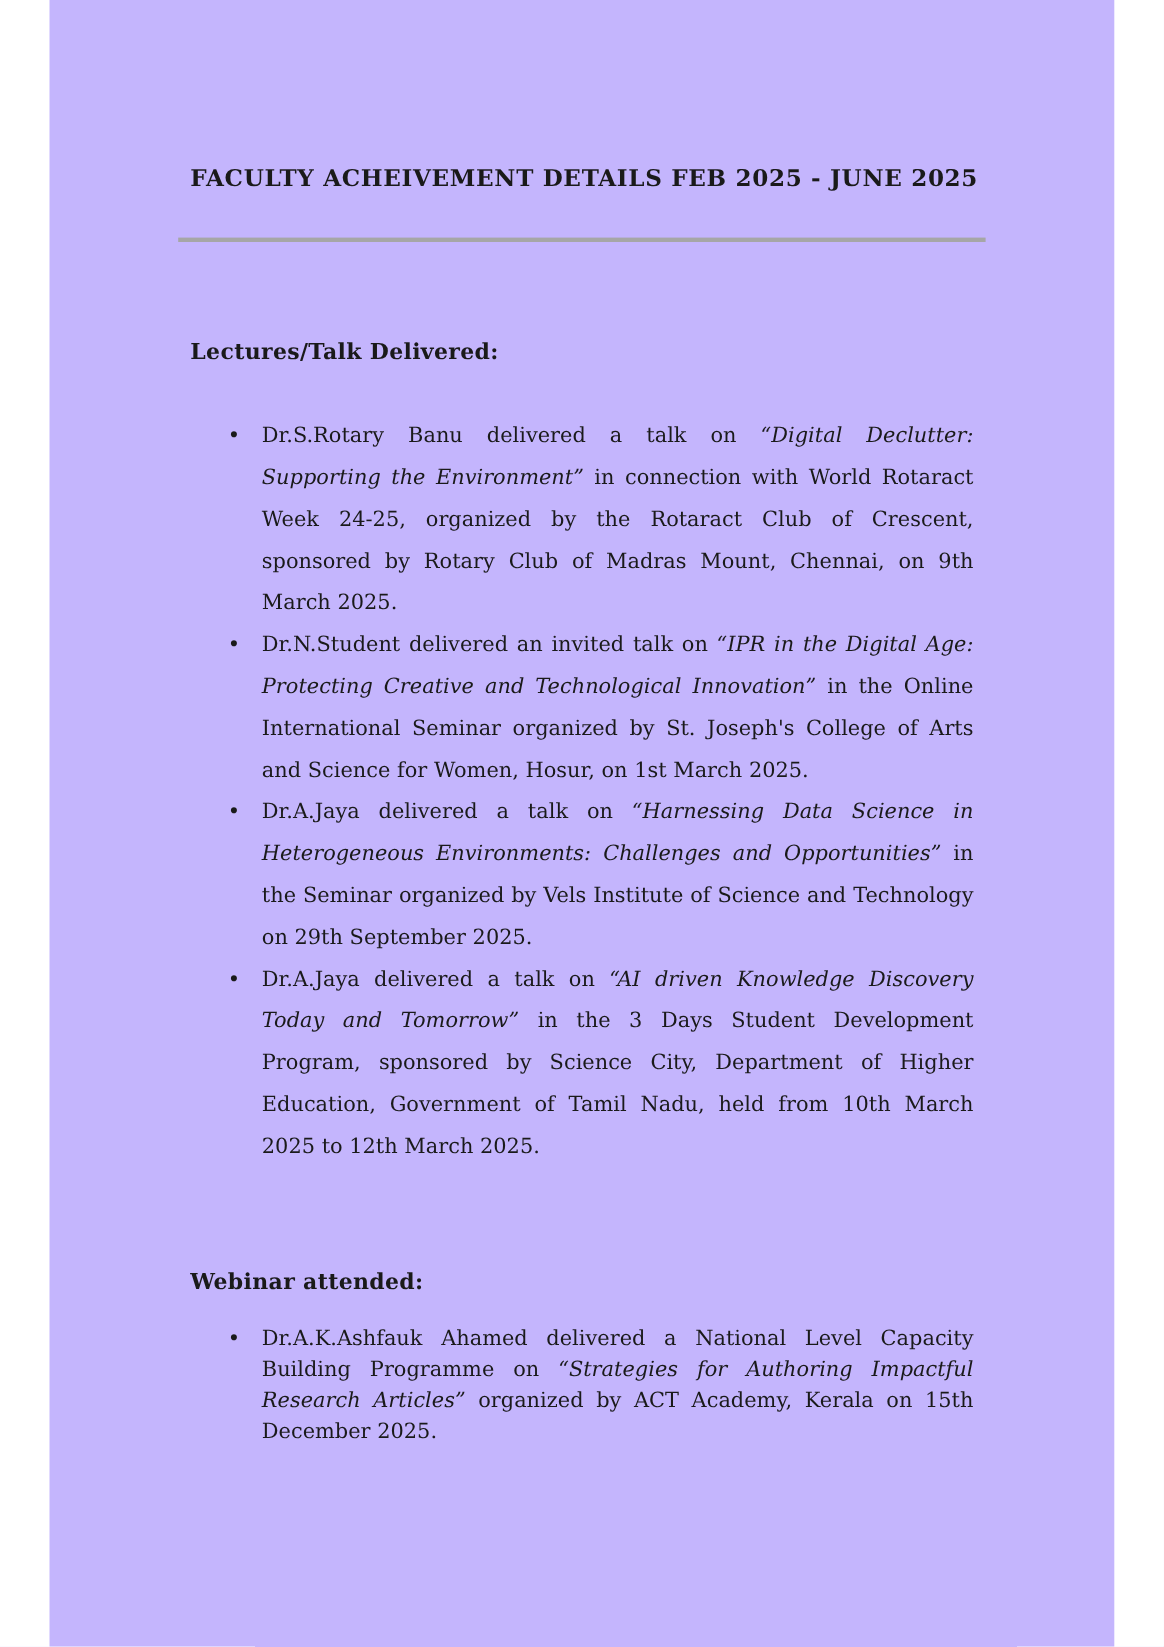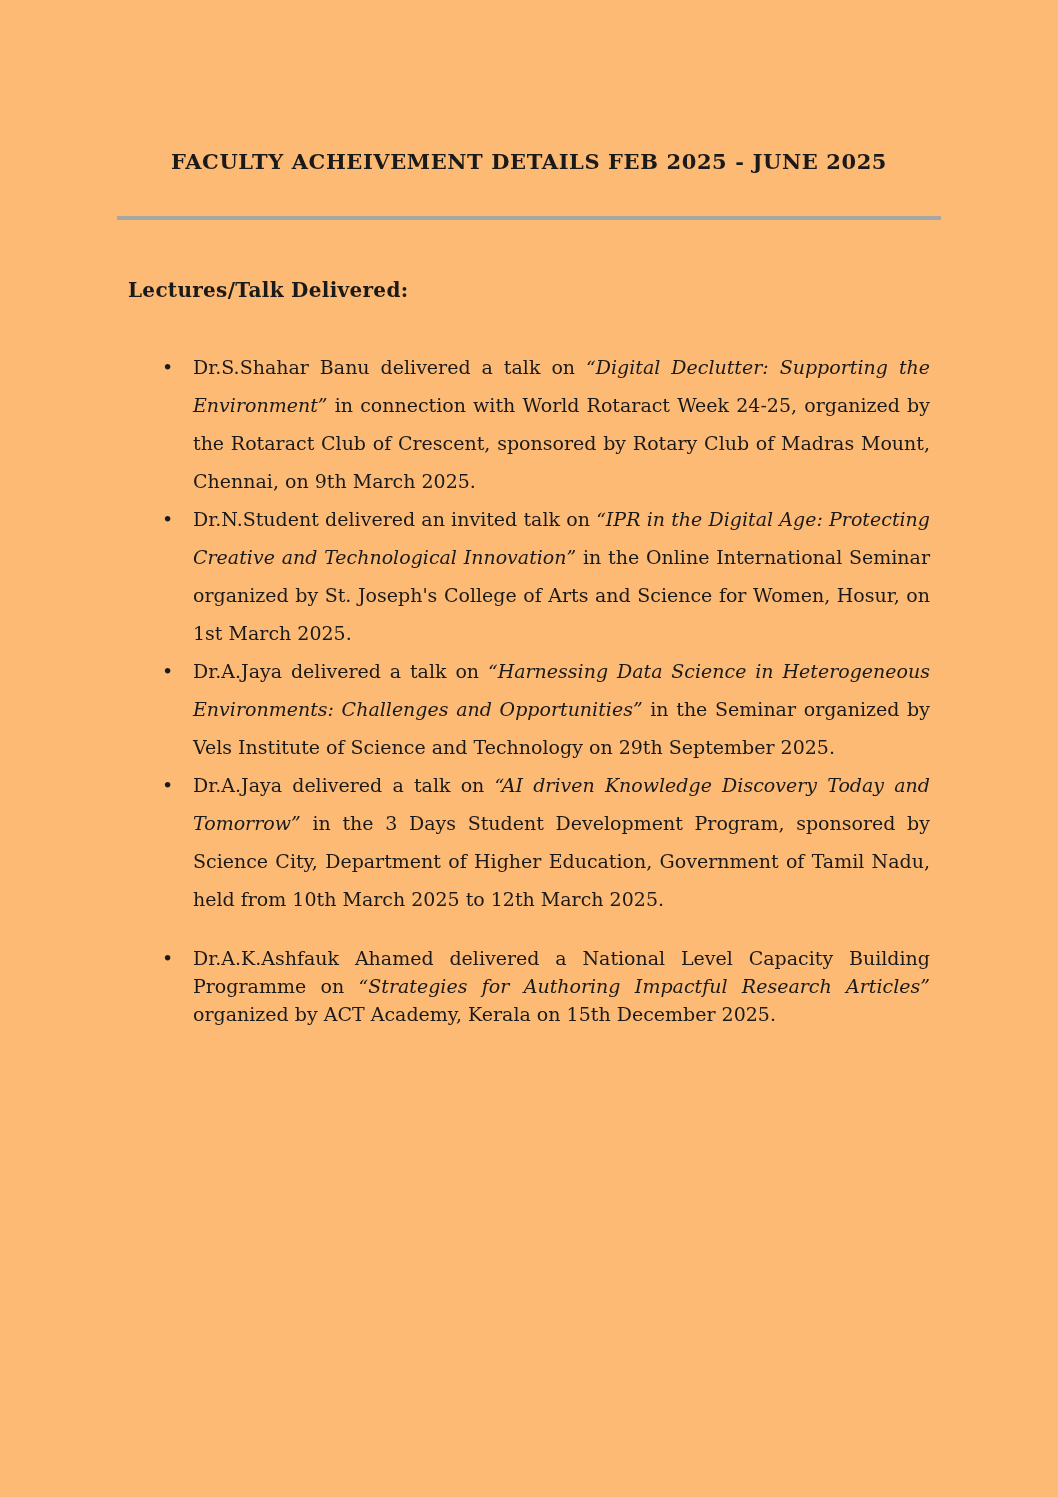--- a/index.html
+++ b/index.html
@@ -2,24 +2,24 @@
 <html><head>
 <meta charset="utf-8">
 <style>
   html, body {
     margin: 0;
     padding: 0;
     background: #ffffff;
   }
   .page {
     position: relative;
-    width: 1058px;
+    width: 968px;
     height: 1497px;
     margin: 0 auto;
-    background: #fdba74;
+    background: #c4b5fd;
     color: #1a1a1a;
     font-family: "DejaVu Serif", "Liberation Serif", serif;
     box-sizing: border-box;
     padding: 148px 128px 0 128px;
     overflow: hidden;
   }
   .doc-title {
     margin: 0;
     font-size: 21px;
     line-height: 28px;
@@ -34,21 +34,21 @@
     background: #a6a6a6;
     margin: 40px -11px 0 -11px;
   }
   .section-heading {
     margin: 0;
     font-size: 20px;
     line-height: 24px;
     font-weight: bold;
     letter-spacing: 0.3px;
   }
-  .heading-lectures { margin-top: 58px; }
+  .heading-lectures { margin-top: 87px; }
   .heading-webinar  { margin-top: 92px; }
   ul.bullet-list {
     list-style: none;
     margin: 0;
     padding: 0 0 0 65px;
     font-size: 19px;
     text-align: justify;
   }
   ul.bullet-list.double {
     margin-top: 46px;
@@ -79,35 +79,36 @@
 
   <h1 class="doc-title">FACULTY ACHEIVEMENT DETAILS FEB 2025 - JUNE 2025</h1>
 
   <hr class="rule">
 
   <section>
     <h2 class="section-heading heading-lectures">Lectures/Talk Delivered:</h2>
 
     <ul class="bullet-list double">
       <li>
-        <span class="marker">•</span><span>Dr.S.Shahar Banu delivered a talk on </span><span class="quoted">“Digital Declutter: Supporting the Environment”</span><span> in connection with World Rotaract Week 24-25, organized by the Rotaract Club of Crescent, sponsored by Rotary Club of Madras Mount, Chennai, on 9th March 2025.</span>
+        <span class="marker">•</span><span>Dr.S.Rotary Banu delivered a talk on </span><span class="quoted">“Digital Declutter: Supporting the Environment”</span><span> in connection with World Rotaract Week 24-25, organized by the Rotaract Club of Crescent, sponsored by Rotary Club of Madras Mount, Chennai, on 9th March 2025.</span>
       </li>
       <li>
         <span class="marker">•</span><span>Dr.N.Student delivered an invited talk on </span><span class="quoted">“IPR in the Digital Age: Protecting Creative and Technological Innovation”</span><span> in the Online International Seminar organized by St. Joseph's College of Arts and Science for Women, Hosur, on 1st March 2025.</span>
       </li>
       <li>
         <span class="marker">•</span><span>Dr.A.Jaya delivered a talk on </span><span class="quoted">“Harnessing Data Science in Heterogeneous Environments: Challenges and Opportunities”</span><span> in the Seminar organized by Vels Institute of Science and Technology on 29th September 2025.</span>
       </li>
       <li>
         <span class="marker">•</span><span>Dr.A.Jaya delivered a talk on </span><span class="quoted">“AI driven Knowledge Discovery Today and Tomorrow”</span><span> in the 3 Days Student Development Program, sponsored by Science City, Department of Higher Education, Government of Tamil Nadu, held from 10th March 2025 to 12th March 2025.</span>
       </li>
     </ul>
   </section>
 
   <section>
+    <h2 class="section-heading heading-webinar">Webinar attended:</h2>
 
     <ul class="bullet-list single">
       <li>
         <span class="marker">•</span><span>Dr.A.K.Ashfauk Ahamed delivered a National Level Capacity Building Programme on </span><span class="quoted">“Strategies for Authoring Impactful Research Articles”</span><span> organized by ACT Academy, Kerala on 15th December 2025.</span>
       </li>
     </ul>
   </section>
 
 </div>
 

